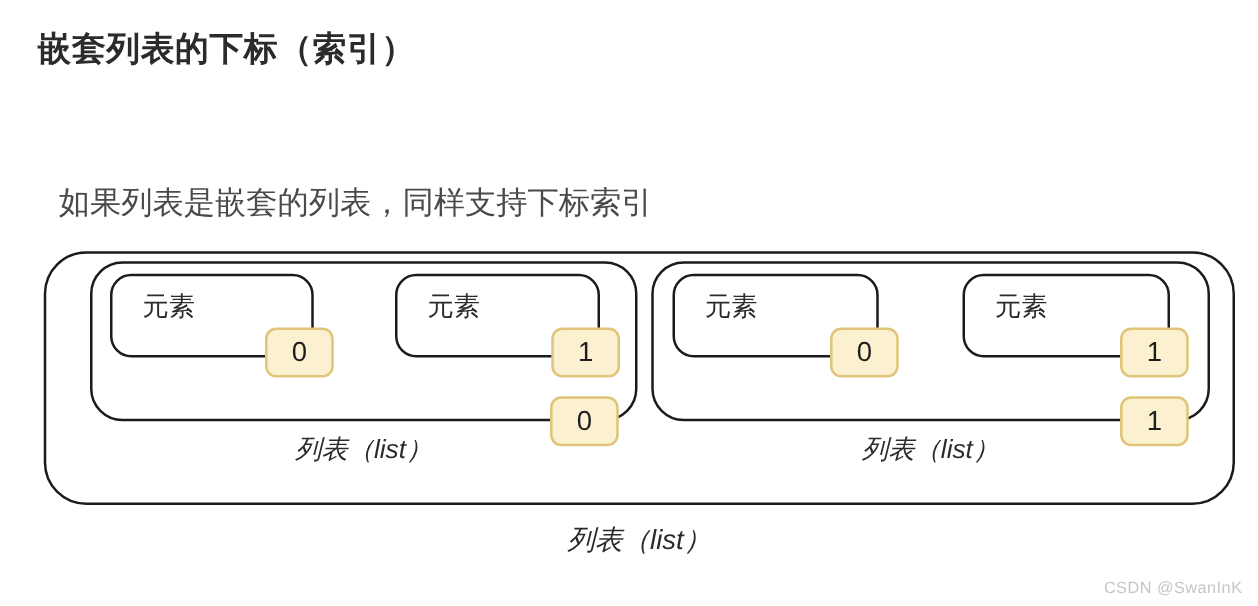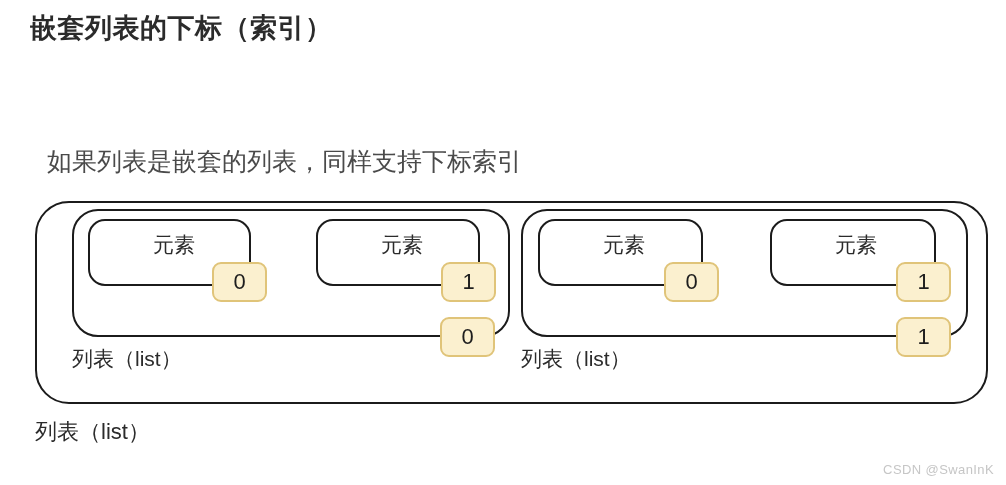--- a/index.html
+++ b/index.html
@@ -15,21 +15,21 @@
     overflow: hidden;
     font-family: "Liberation Sans", "DejaVu Sans", sans-serif;
     color: #222222;
     -webkit-font-smoothing: antialiased;
   }
 
   
   .page-title {
     position: absolute;
     left: 30px;
-    top: 10px;
+    top: 21px;
     margin: 0;
     font-family: "Liberation Sans", "DejaVu Sans", sans-serif;
     font-size: 27px;
     font-weight: bold;
     letter-spacing: 0.5px;
     color: #2b2b2b;
     white-space: nowrap;
     text-align: right;
   }
 
@@ -92,21 +92,21 @@
   }
   .element-box.e-0 { left: 88px;  width: 163px; }
   .element-box.e-1 { left: 316px; width: 164px; }
   .element-box.e-2 { left: 538px; width: 165px; }
   .element-box.e-3 { left: 770px; width: 166px; }
 
   .element-label {
     position: absolute;
     top: 231px;
     width: 120px;
-    text-align: center;
+    text-align: left;
     font-family: "Liberation Sans", "DejaVu Sans", sans-serif;
     font-size: 21px;
     color: #2b2b2b;
     white-space: nowrap;
   }
   .element-label.l-0 { left: 114px; }
   .element-label.l-1 { left: 342px; }
   .element-label.l-2 { left: 564px; }
   .element-label.l-3 { left: 796px; }
 
@@ -133,24 +133,26 @@
   .index-badge.b-e1 { left: 441px; top: 262px; }
   .index-badge.b-e2 { left: 664px; top: 262px; }
   .index-badge.b-e3 { left: 896px; top: 262px; }
   
   .index-badge.b-l0 { left: 440px; top: 317px; }
   .index-badge.b-l1 { left: 896px; top: 317px; }
 
   
   .list-caption {
     position: absolute;
+    text-align: center;
     font-family: "Liberation Sans", "DejaVu Sans", sans-serif;
     font-size: 21px;
     color: #2b2b2b;
     white-space: nowrap;
+    font-style: italic;
   }
   .list-caption.c-0 { left: 72px;  top: 345px; width: 438px; }
   .list-caption.c-1 { left: 521px; top: 345px; width: 447px; }
   .list-caption.c-outer { left: 35px; top: 417px; width: 953px; font-size: 22px; }
 
   
   .watermark {
     position: absolute;
     right: 12px;
     bottom: 8px;

